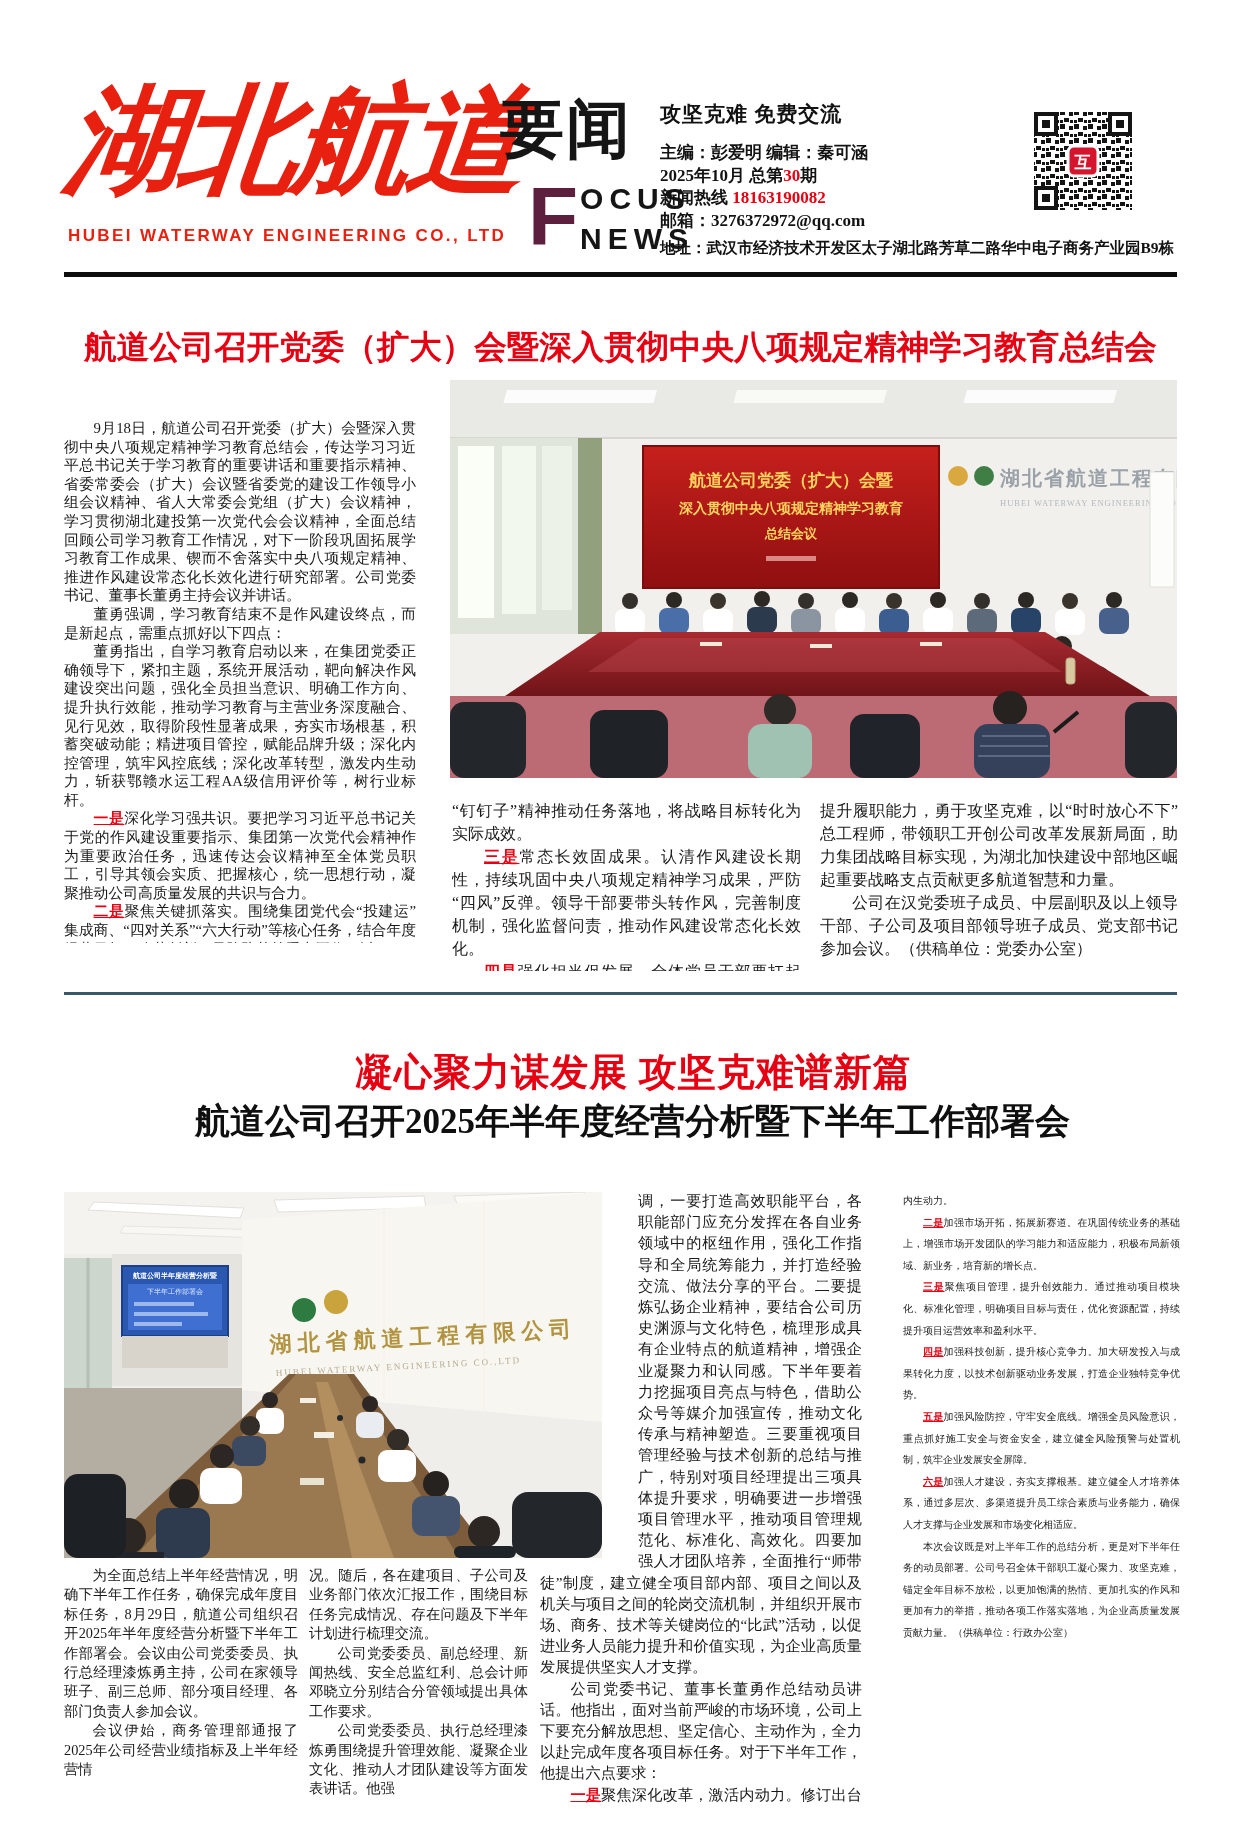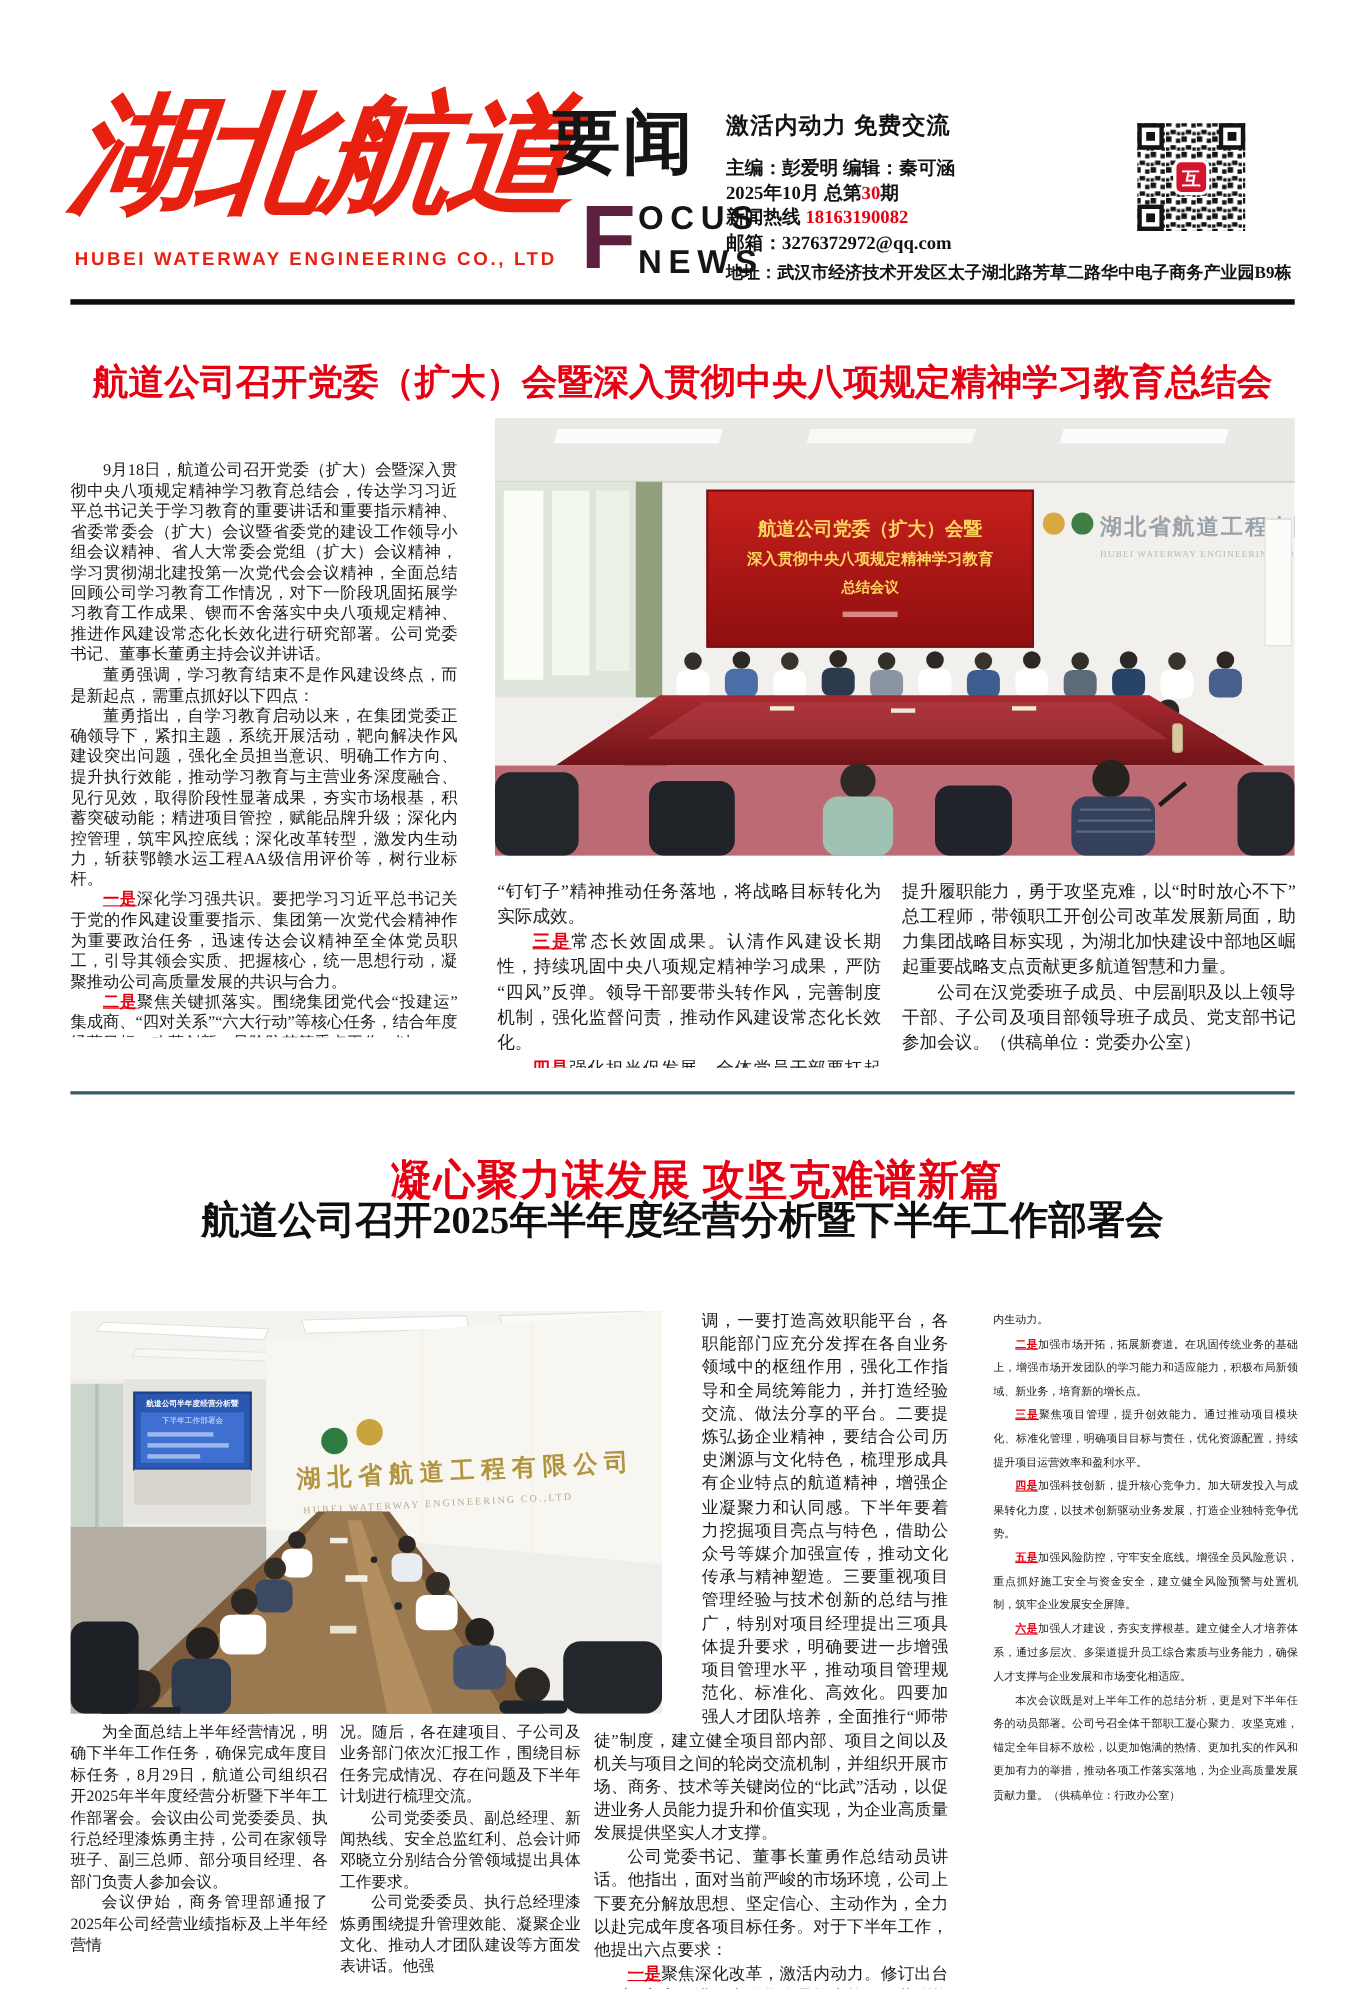--- a/index.html
+++ b/index.html
@@ -107,21 +107,21 @@
 
   <div class="abs focus">
     <div class="focus-f">F</div>
     <div class="focus-rest">
       <div class="focus-word">OCUS</div>
       <div class="focus-word">NEWS</div>
     </div>
   </div>
 
   <div class="abs mast-info">
-    <p class="mast-tagline">激活内动力  免费交流</p>
+    <p class="mast-tagline">攻坚克难  免费交流</p>
     <div class="mast-line">主编：彭爱明  编辑：秦可涵</div>
     <div class="mast-line"><span>2025年10月  总第</span><span class="red">30</span><span>期</span></div>
     <div class="mast-line"><span>新闻热线</span>&nbsp;<span class="red">18163190082</span></div>
     <div class="mast-line">邮箱：3276372972@qq.com</div>
   </div>
   <div class="abs mast-address">地址：武汉市经济技术开发区太子湖北路芳草二路华中电子商务产业园B9栋</div>
 
   <svg class="abs qr" viewBox="0 0 102 102" aria-hidden="true">
     <defs>
       <pattern id="qrp" width="14" height="14" patternUnits="userSpaceOnUse">
@@ -298,21 +298,21 @@
       <p class="para"><span class="lead">四是</span>强化担当促发展。全体党员干部要扛起使命，</p>
     </div>
   <div class="abs col" id="a1-right">
       <p class="para noindent">提升履职能力，勇于攻坚克难，以“时时放心不下”总工程师，带领职工开创公司改革发展新局面，助力集团战略目标实现，为湖北加快建设中部地区崛起重要战略支点贡献更多航道智慧和力量。</p>
       <p class="para">公司在汉党委班子成员、中层副职及以上领导干部、子公司及项目部领导班子成员、党支部书记参加会议。（供稿单位：党委办公室）</p>
     </div>
 
   <div class="abs thin-divider"></div>
 
   <h2 class="abs a2-title-red" style="margin:13px;">凝心聚力谋发展 攻坚克难谱新篇</h2>
-  <h2 class="abs a2-title-black" style="margin:0;">航道公司召开2025年半年度经营分析暨下半年工作部署会</h2>
+  <h2 class="abs a2-title-black" style="margin:12px;">航道公司召开2025年半年度经营分析暨下半年工作部署会</h2>
 
   <svg class="abs photo" id="a2-photo" viewBox="0 0 538 366" preserveAspectRatio="none" aria-hidden="true">
     <rect width="538" height="366" fill="#efeeea"></rect>
     <rect width="538" height="62" fill="#f4f3f0"></rect>
     <g>
       <polygon points="30,10 180,16 176,26 24,18" fill="#ffffff" stroke="#e2e0da"></polygon>
       <polygon points="210,8 360,4 362,16 214,20" fill="#ffffff" stroke="#e2e0da"></polygon>
       <polygon points="390,4 520,0 524,10 394,14" fill="#fbfaf7" stroke="#e2e0da"></polygon>
       <polygon points="60,34 200,38 197,46 56,41" fill="#f8f7f3" stroke="#e6e4de"></polygon>
     </g>

